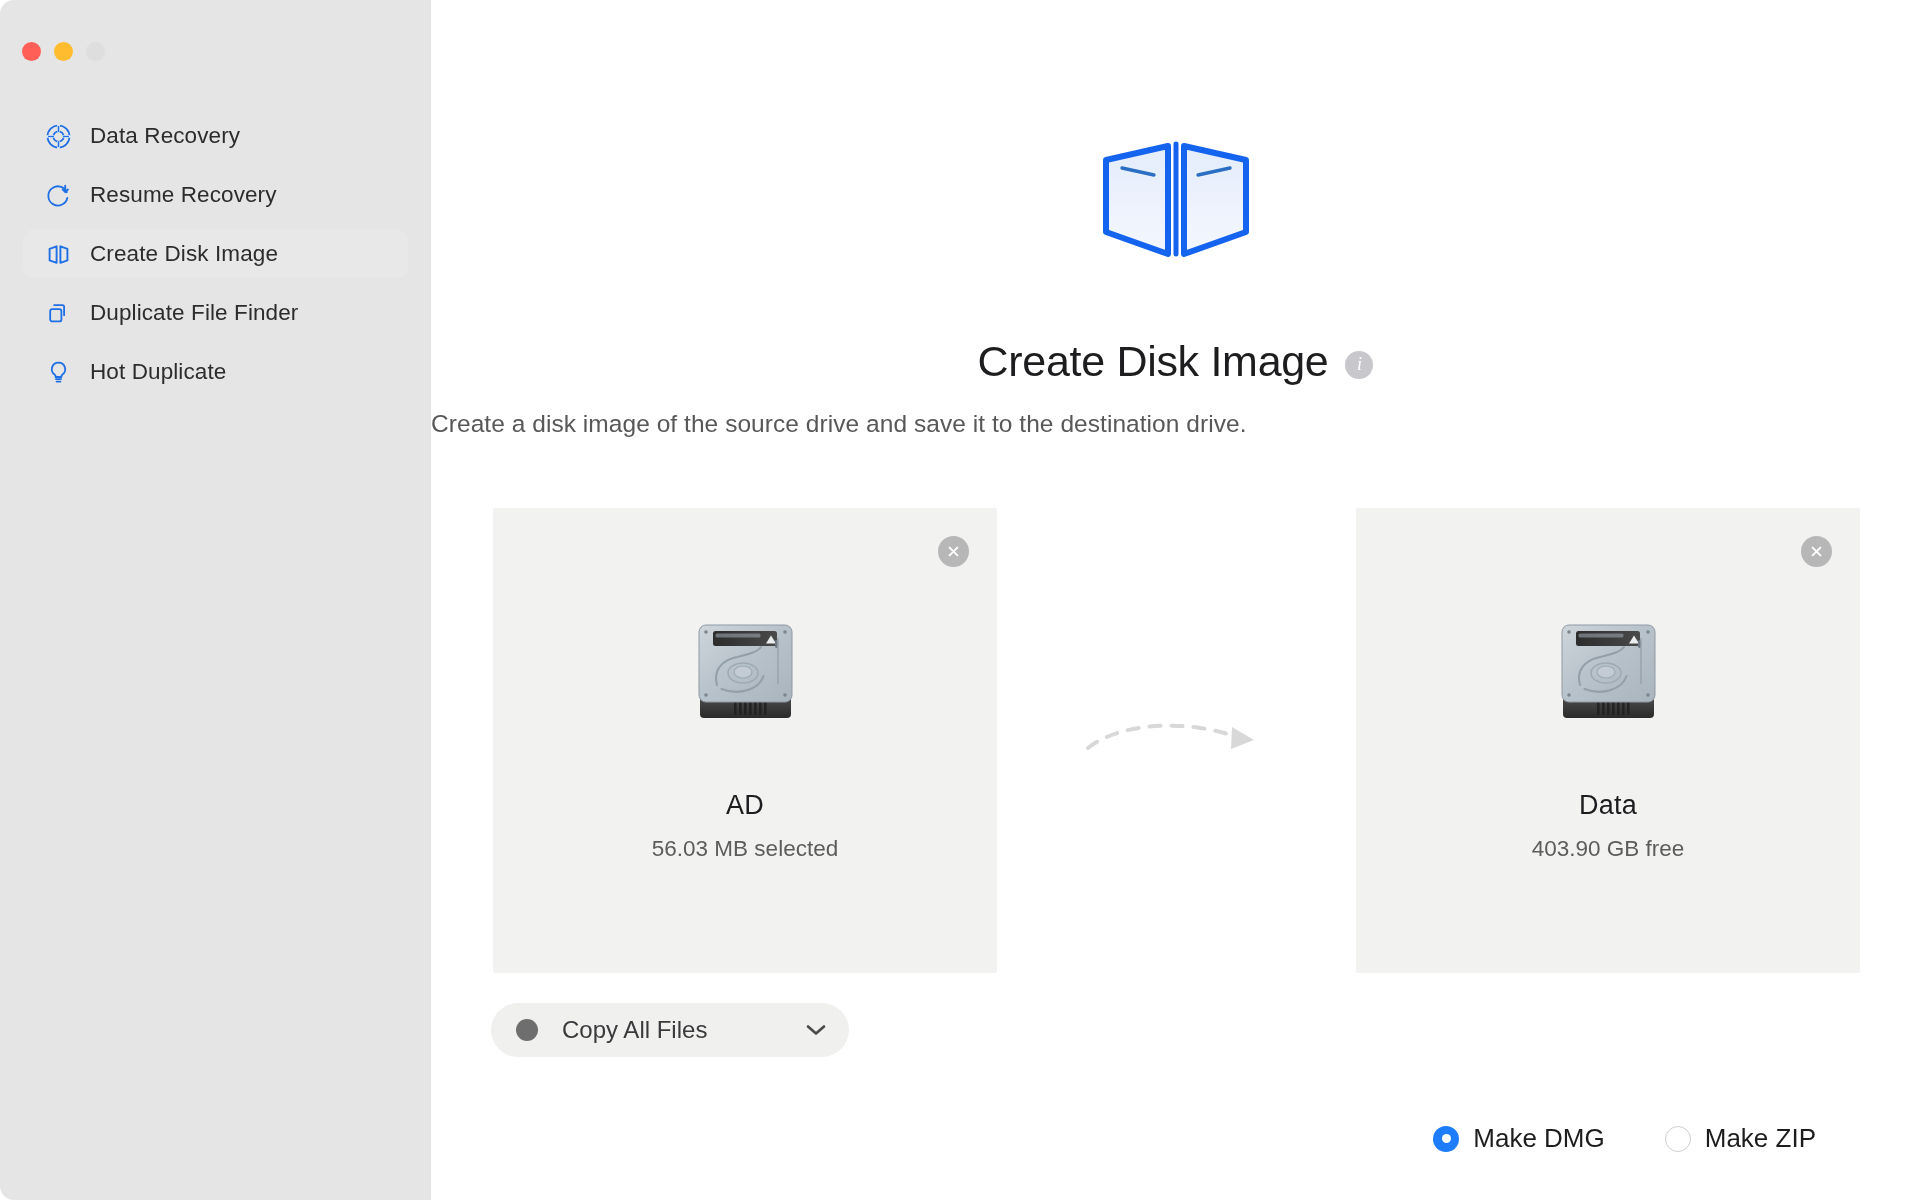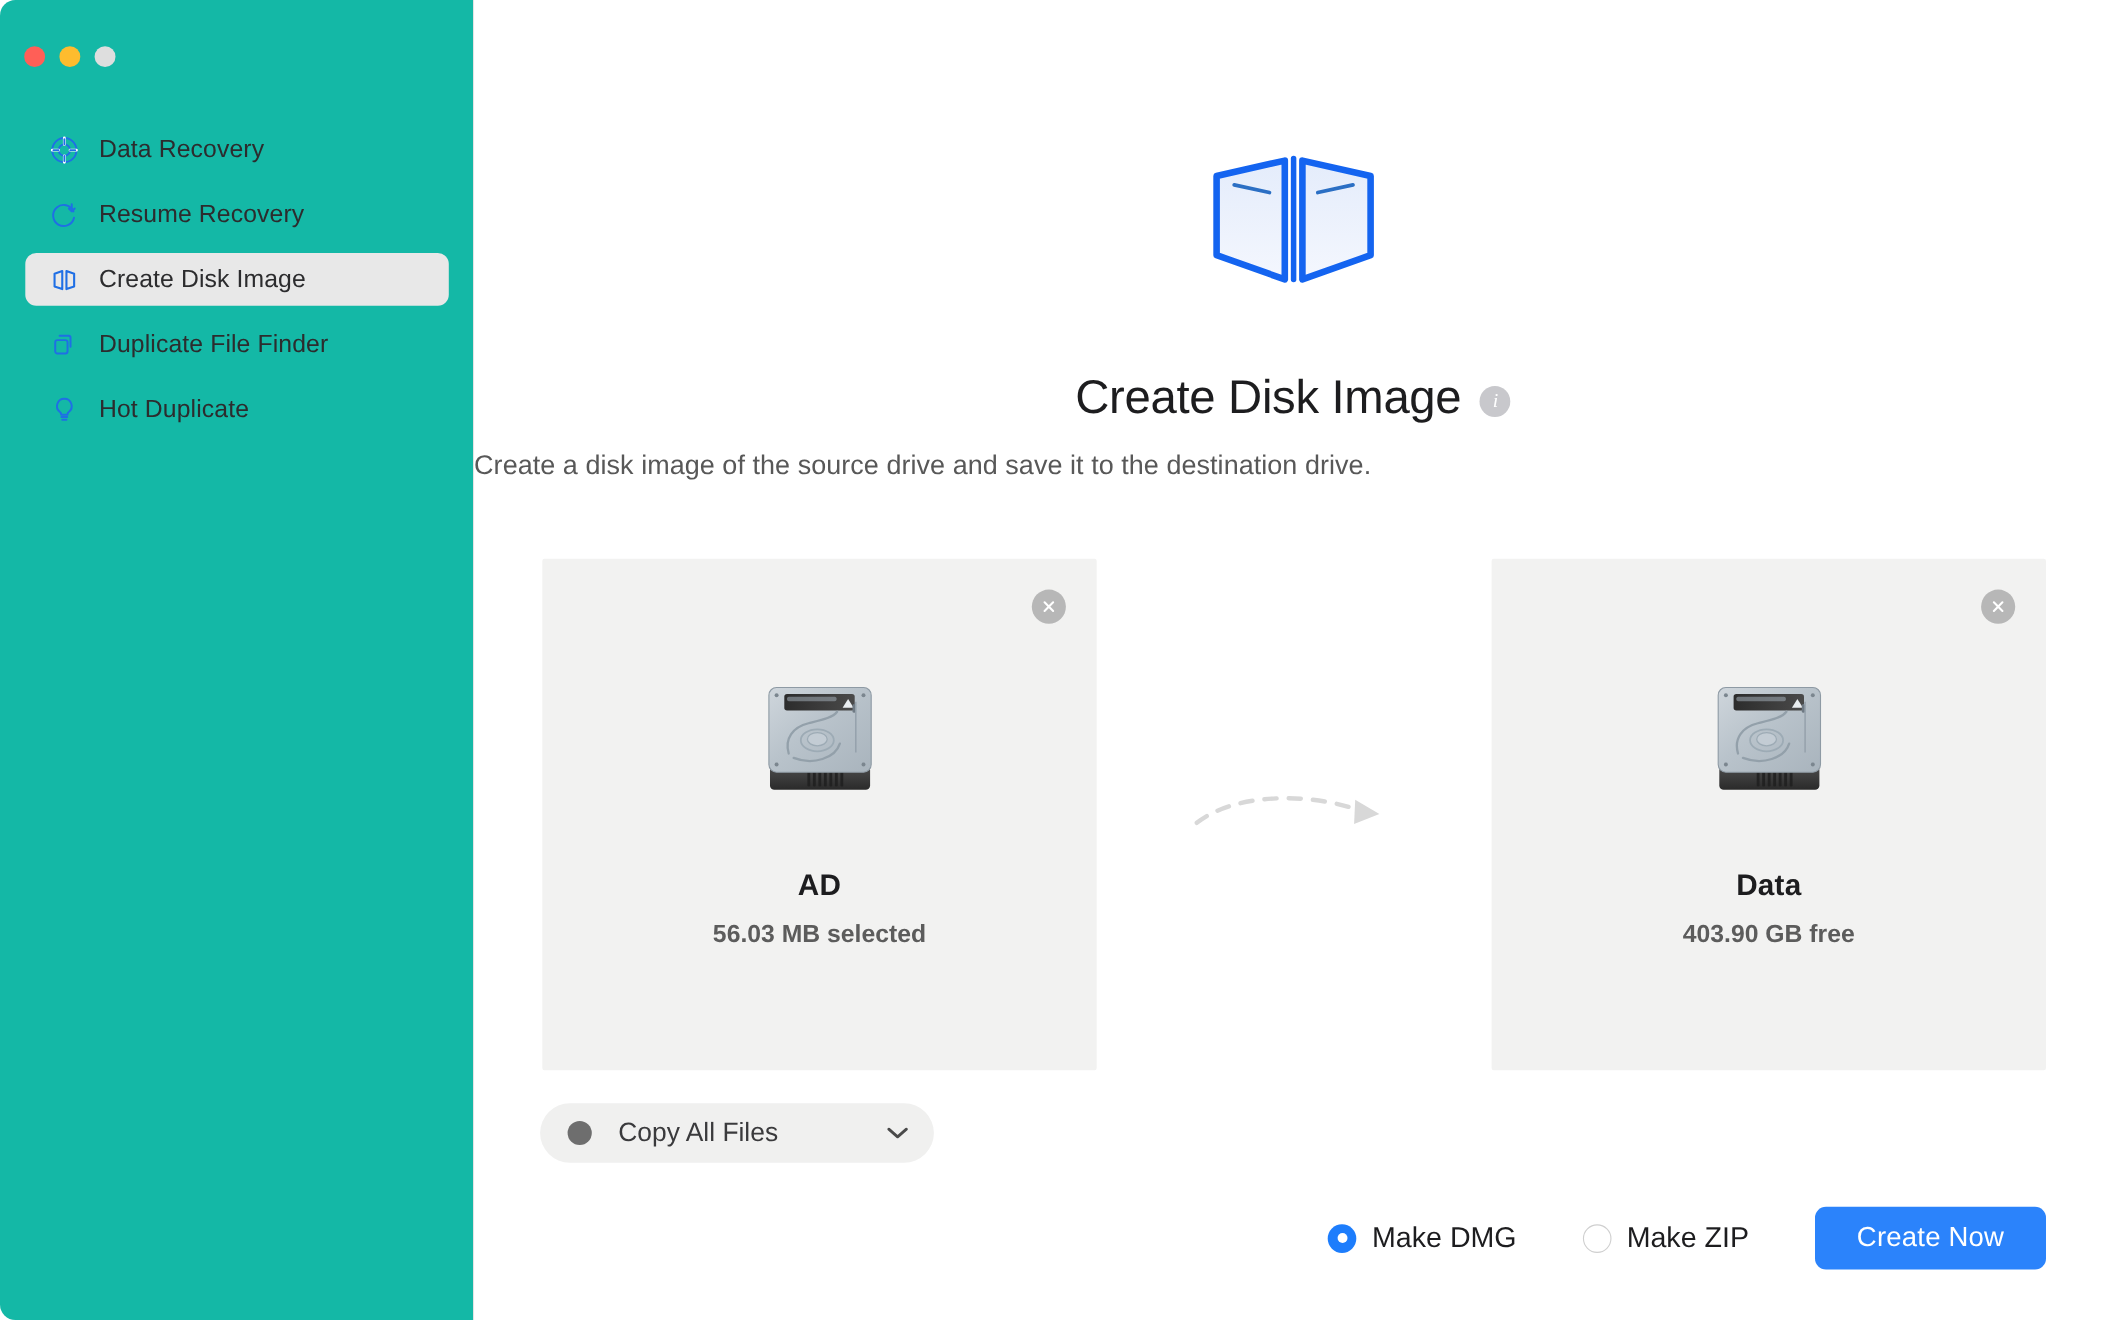--- a/index.html
+++ b/index.html
@@ -17,21 +17,21 @@
     background:#ffffff;
     border-radius:14px;
     overflow:hidden;
     display:flex;
   }
 
   
   .sidebar {
     width:431px;
     height:100%;
-    background:#14b8a6;
+    background:#e5e5e5;
     border-right:1px solid #e3e3e3;
     flex:0 0 431px;
     position:relative;
   }
 
   .traffic-lights {
     position:absolute;
     top:42px; left:22px;
     display:flex;
     gap:13px;
@@ -138,21 +138,20 @@
     justify-content:space-between;
   }
   .drive-card {
     width:504px;
     background:#f2f2f1;
     border-radius:2px;
     position:relative;
     display:flex;
     flex-direction:column;
     align-items:center;
-    font-weight:bold;
   }
   .card-close {
     position:absolute;
     top:28px; right:28px;
     width:31px; height:31px;
     border-radius:50%;
     background:#b7b7b7;
     display:flex;
     align-items:center;
     justify-content:center;
@@ -487,17 +486,16 @@
       <label class="radio-opt">
         <span class="radio on"></span>
         <span class="radio-label">Make DMG</span>
       </label>
 
       <label class="radio-opt">
         <span class="radio off"></span>
         <span class="radio-label">Make ZIP</span>
       </label>
 
-      <button class="primary-btn">Create Now</button>
     </div>
 
   </main>
 </div>
 
 </body></html>

